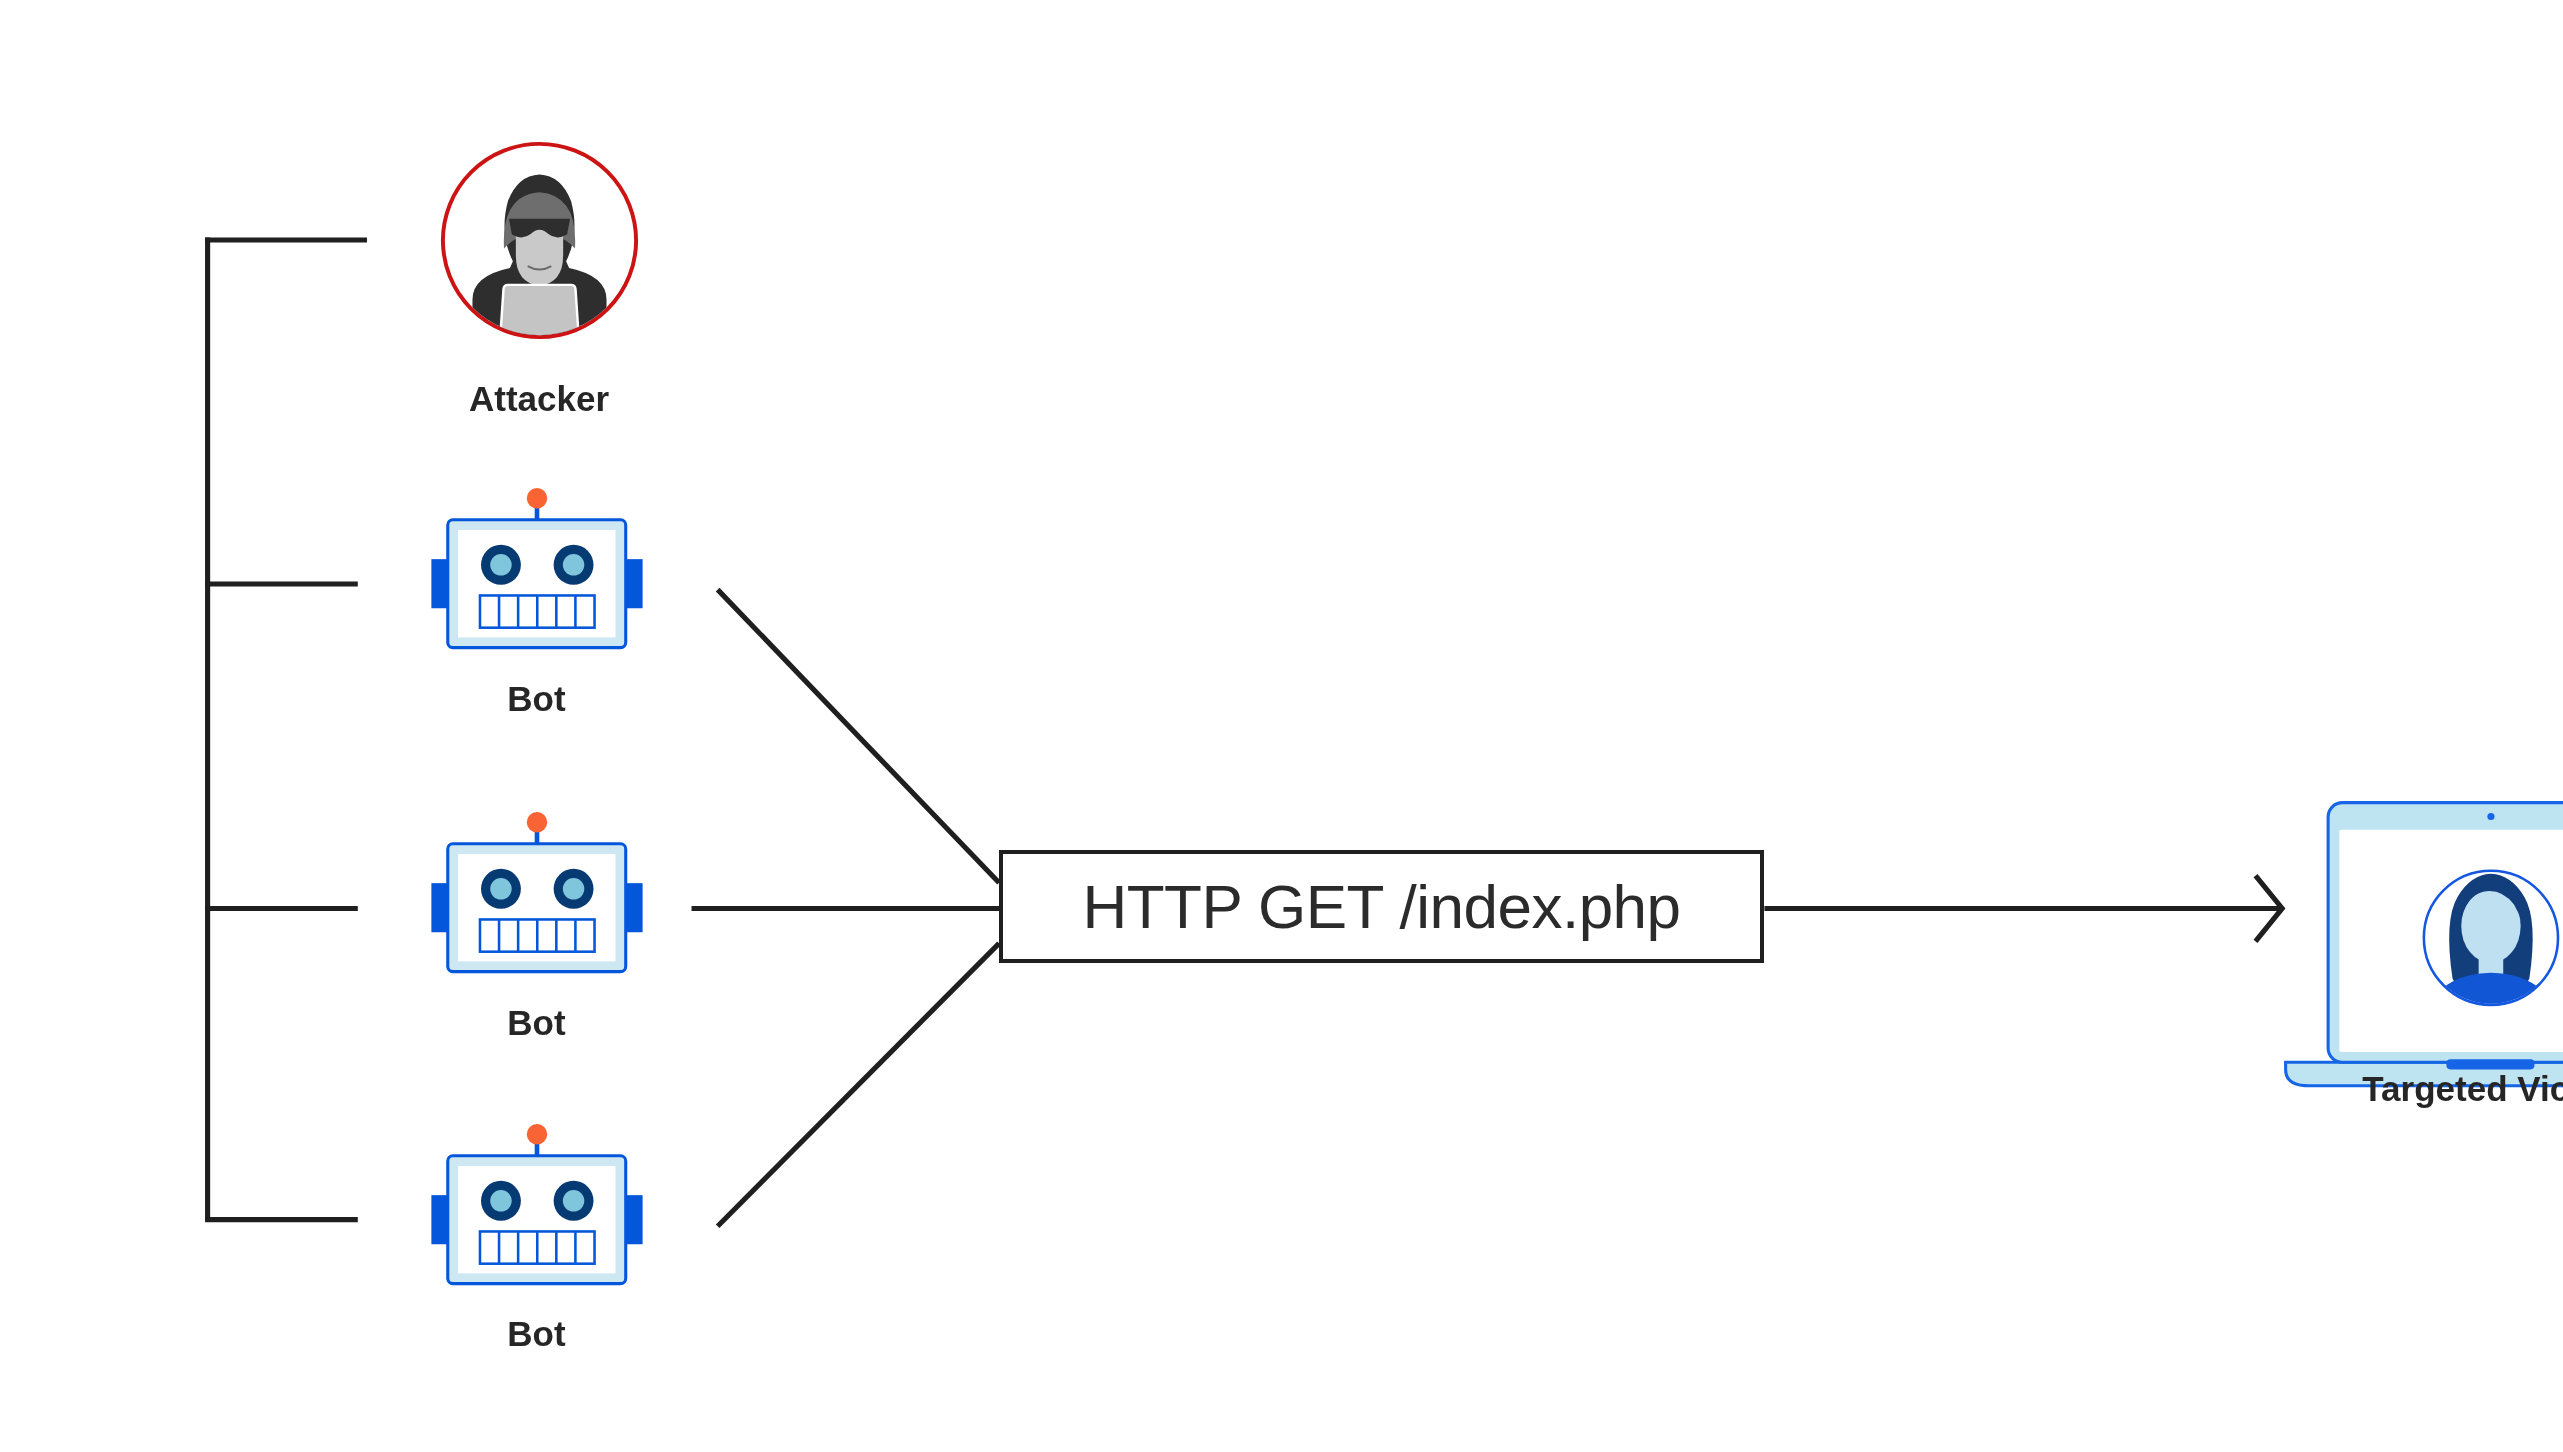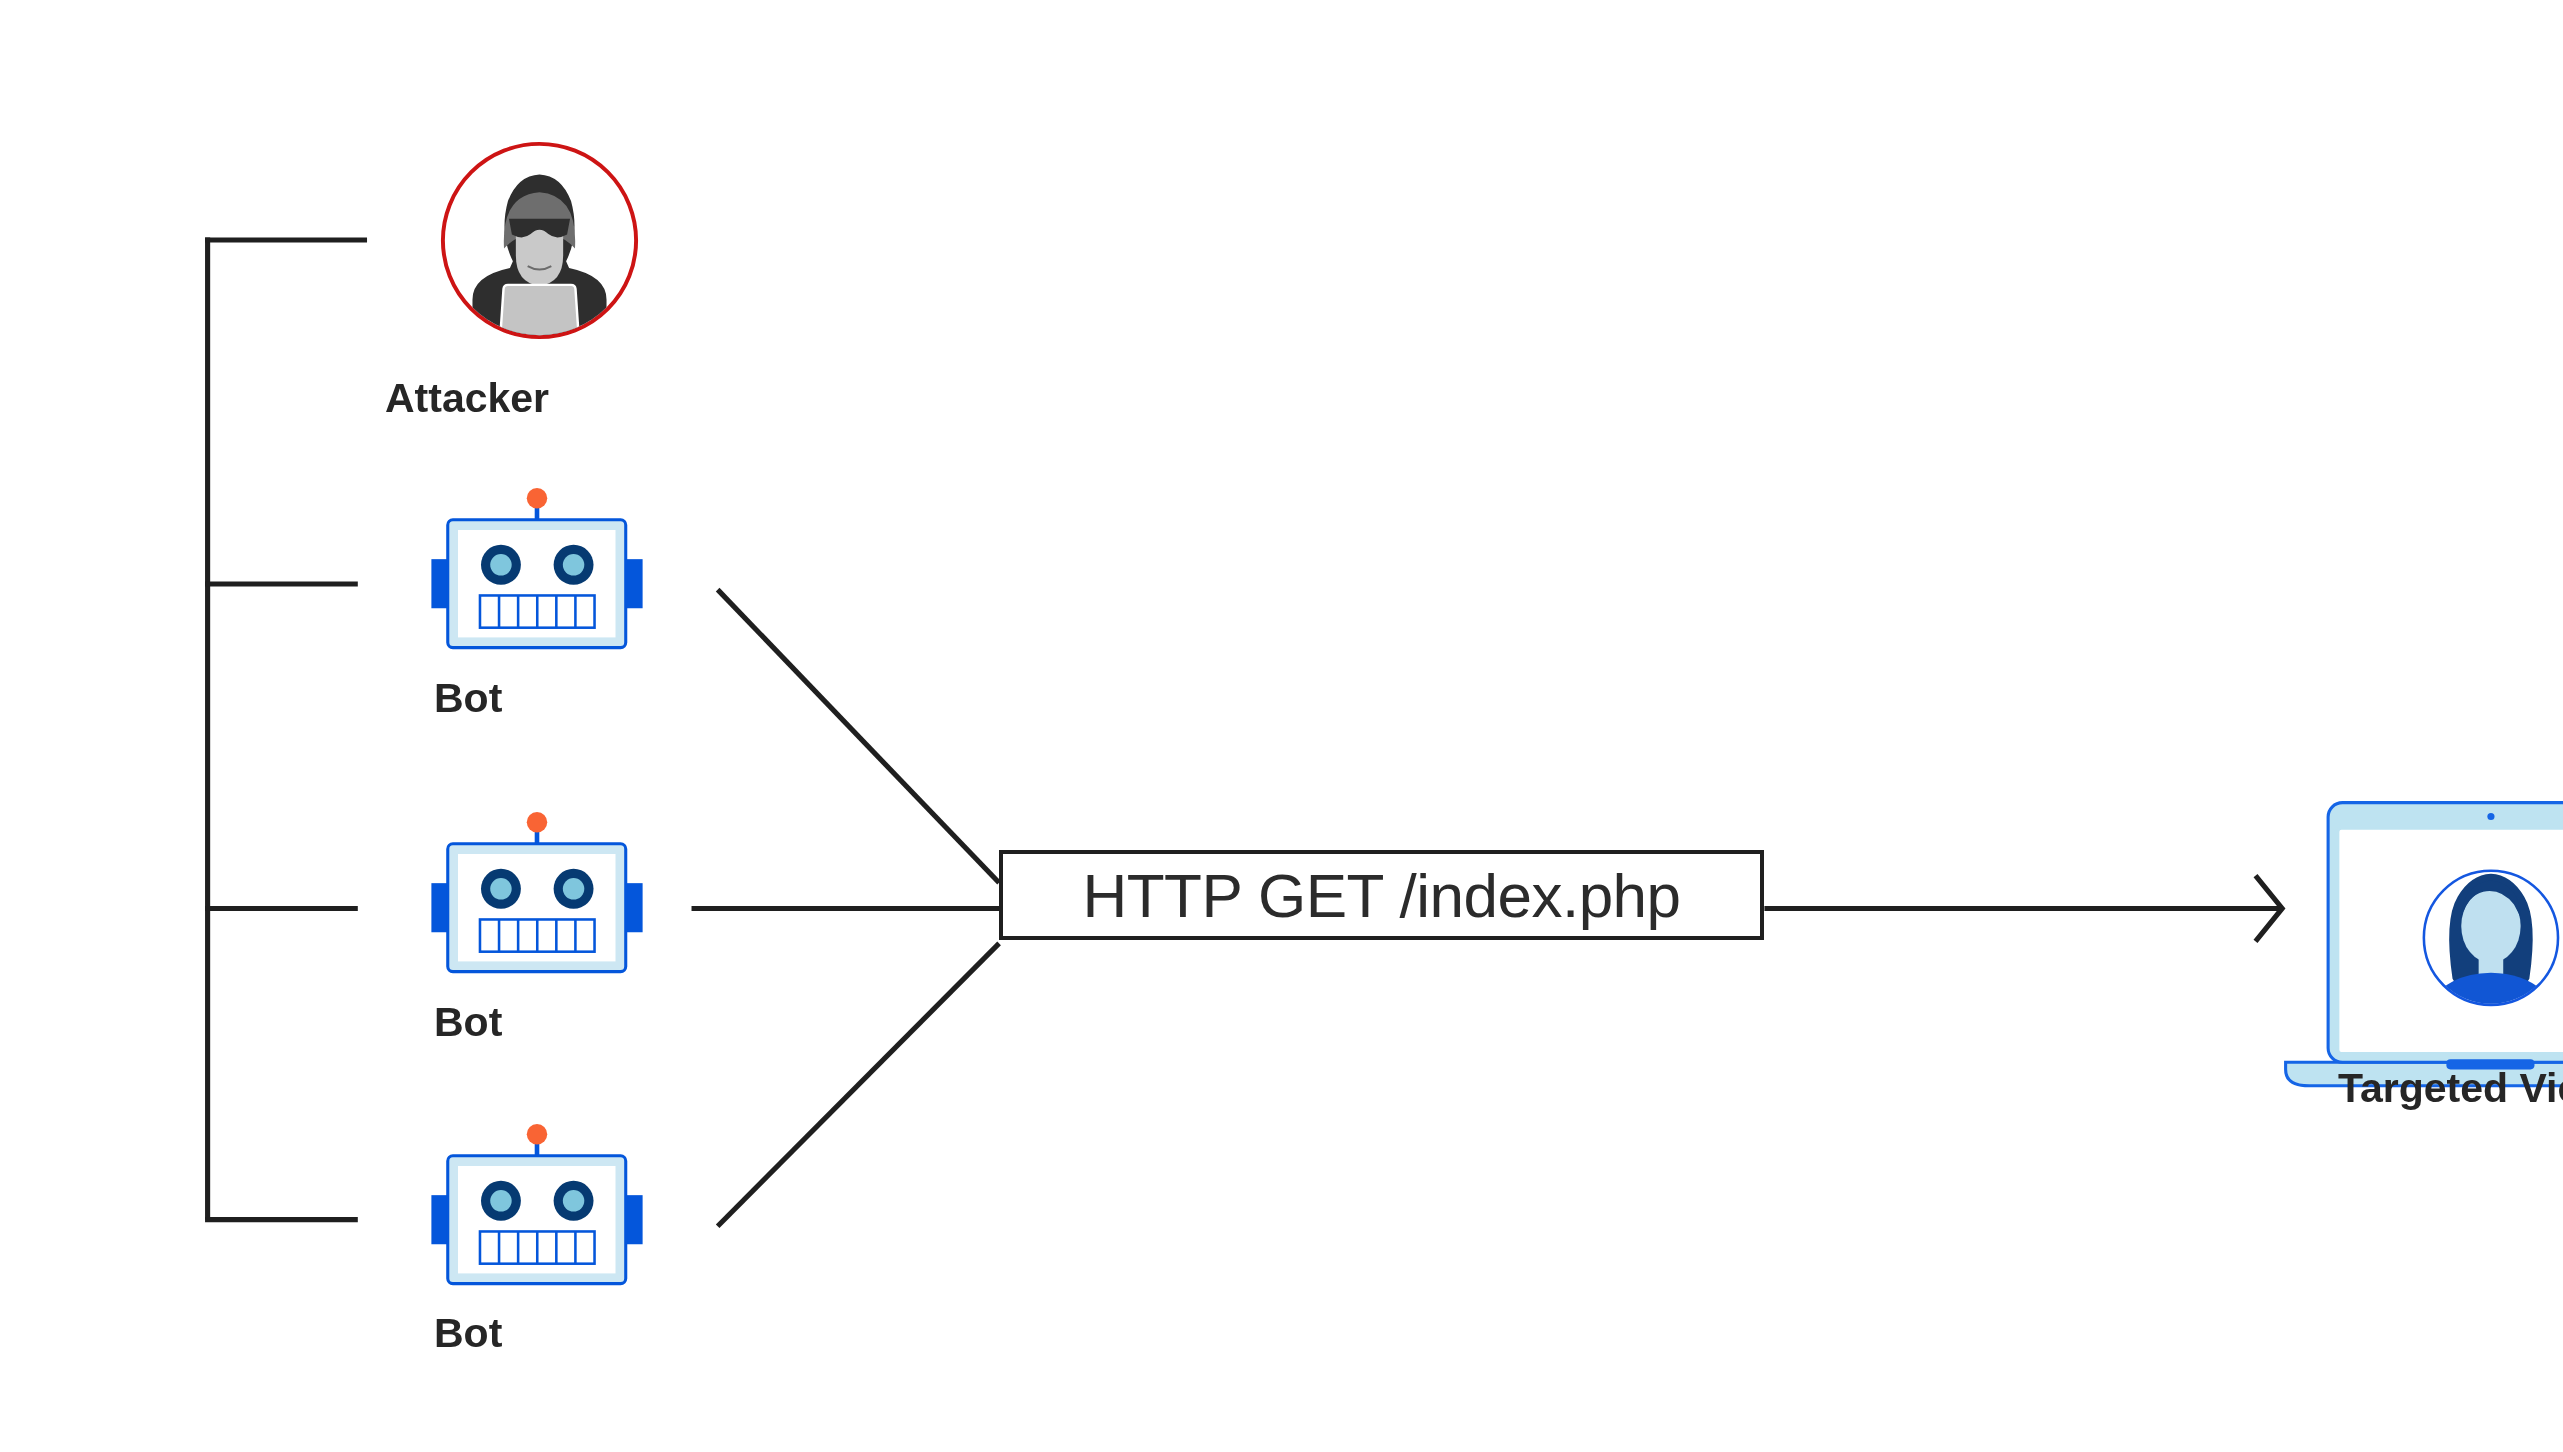--- a/index.html
+++ b/index.html
@@ -7,23 +7,23 @@
     position:relative;
     width:2905px;height:1453px;
     background:#ffffff;
     font-family:"Liberation Sans", sans-serif;
     overflow:hidden;
   }
   .layer{position:absolute;left:0;top:0;}
   .node{position:absolute;}
   .node-label{
     position:absolute;
-    text-align:left;
+    text-align:center;
     font-weight:700;
-    font-size:41px;
+    font-size:35px;
     color:var(--text_dark);
     line-height:51px;
     height:51px;
     letter-spacing:0px;
     white-space:nowrap;
   }
   
   .attacker-icon{left:436px;top:137px;width:207px;height:207px;}
   .attacker-label{left:385px;top:373px;width:308px;}
   
@@ -31,21 +31,21 @@
   .bot1{left:429px;top:485px;}
   .bot2{left:429px;top:809px;}
   .bot3{left:429px;top:1121px;}
   .bot1-label{left:434px;top:673px;width:205px;}
   .bot2-label{left:434px;top:997px;width:205px;}
   .bot3-label{left:434px;top:1308px;width:205px;}
   
   .request-box{
     position:absolute;
     left:999px;top:850px;
-    width:765px;height:90px;
+    width:765px;height:113px;
     box-sizing:border-box;
     border:4.6px solid var(--line_black);
     background:#ffffff;
     display:flex;align-items:center;justify-content:center;
   }
   .request-box span{
     font-size:62px;
     font-weight:400;
     color:#2b2b2b;
     letter-spacing:-0.5px;

